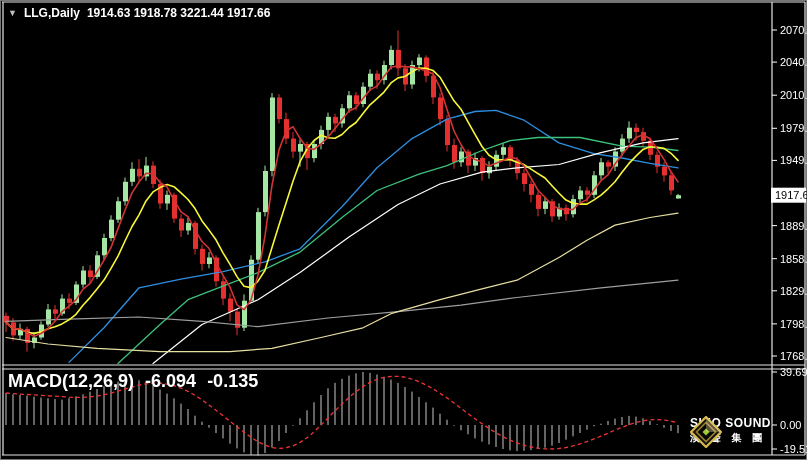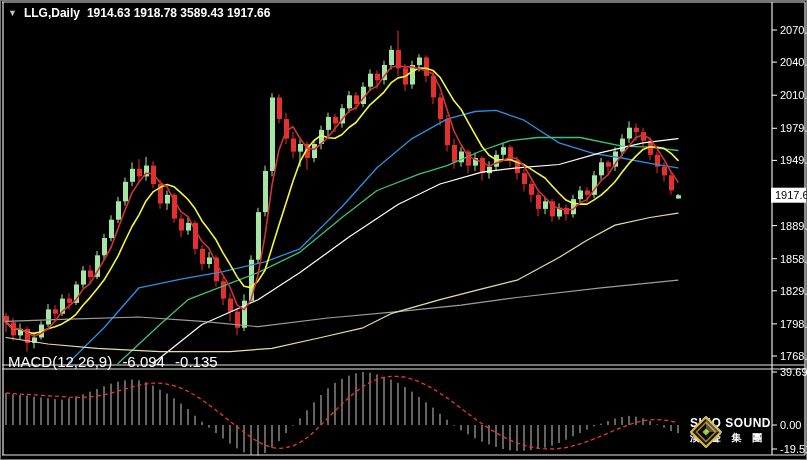--- a/index.html
+++ b/index.html
@@ -3,21 +3,21 @@
 <meta charset="utf-8">
 <style>
   html,body{margin:0;padding:0;background:#222;}
   .chart-root{position:relative;width:807px;height:460px;background:#000;overflow:hidden;
     font-family:"Liberation Sans",sans-serif;}
   svg{position:absolute;left:0;top:0;}
   svg text{font-family:"Liberation Sans",sans-serif;font-size:11px;}
   .titlebar{position:absolute;left:8px;top:6px;color:#fff;font-size:12px;font-weight:700;
     display:flex;align-items:center;gap:7px;z-index:5;white-space:nowrap;}
   .dd-icon{color:#c0c0c0;font-size:9px;line-height:1;cursor:pointer;}
-  .macd-label{position:absolute;left:8px;top:353px;color:#fff;font-size:15px;font-weight:400;
+  .macd-label{position:absolute;left:8px;top:371px;color:#fff;font-size:18px;font-weight:700;
     z-index:5;white-space:nowrap;}
   .macd-label span{margin-right:6px;}
   .logo{position:absolute;left:690px;top:416px;width:114px;display:flex;align-items:center;
     gap:5px;z-index:6;}
   .logo-text{display:flex;flex-direction:column;color:#fff;text-shadow:0 0 2px #000,1px 1px 1px #000;}
   .logo-line1{font-size:12px;font-weight:700;letter-spacing:.5px;white-space:nowrap;}
   .logo-line2{font-size:10px;font-weight:700;letter-spacing:4px;white-space:nowrap;margin-top:1px;}
 </style>
 </head>
 <body>
@@ -368,21 +368,21 @@
         <line x1="772" y1="425.0" x2="777" y2="425.0" stroke="#ffffff"></line>
         <text x="780" y="429.0" fill="#ffffff">0.00</text>
         <line x1="772" y1="449.0" x2="777" y2="449.0" stroke="#ffffff"></line>
         <text x="780" y="453.0" fill="#ffffff">-19.518</text>
       </g>
     </svg>
 
   <div class="titlebar">
     <span class="dd-icon">▼</span>
     <span>LLG,Daily</span>
-    <span>1914.63 1918.78 3589.43 1917.66</span>
+    <span>1914.63 1918.78 3221.44 1917.66</span>
   </div>
 
   <div class="macd-label">
     <span>MACD(12,26,9)</span>
     <span>-6.094</span>
     <span>-0.135</span>
   </div>
 
   <div class="logo">
     <svg width="32" height="32" viewBox="0 0 32 32">

